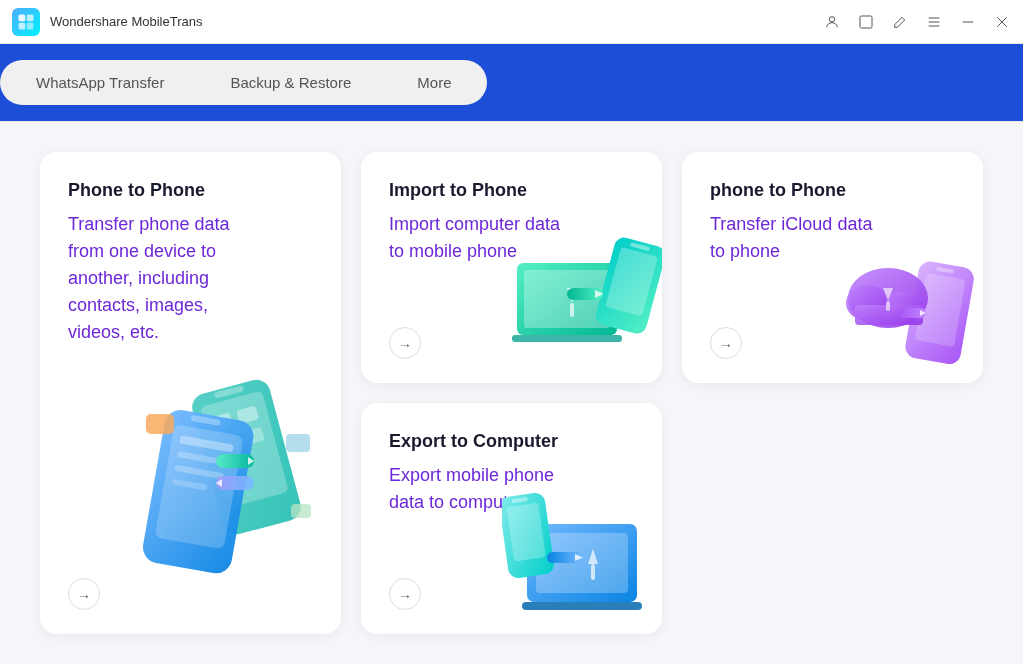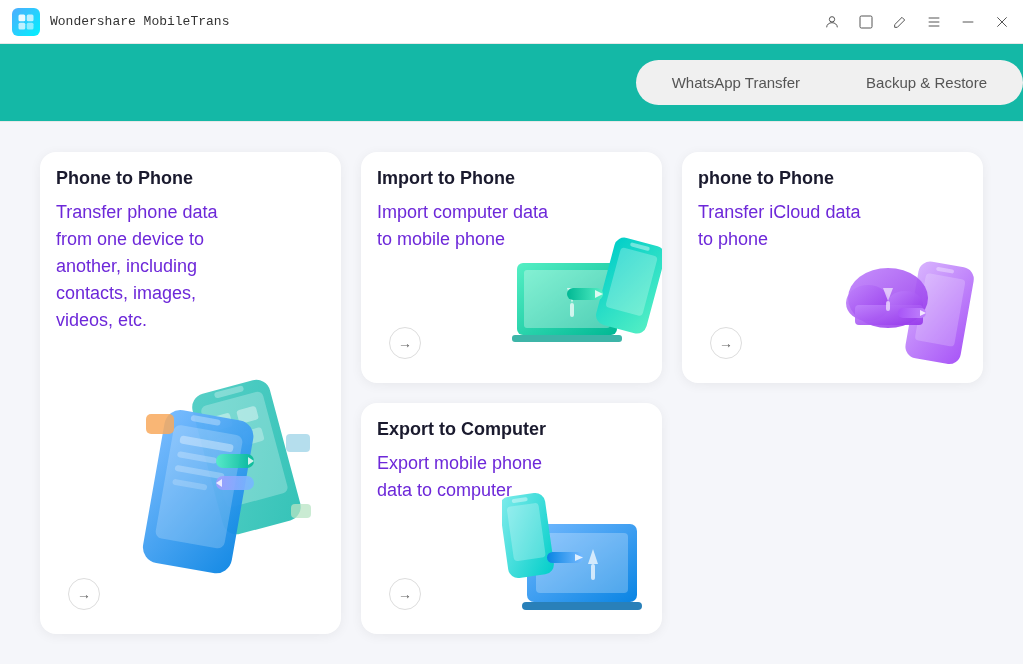--- a/index.html
+++ b/index.html
@@ -19,21 +19,20 @@
       align-items: center;
       padding: 0 12px;
       border-bottom: 1px solid #e8e8e8;
       justify-content: space-between;
       flex-shrink: 0;
     }
     .titlebar-left {
       display: flex;
       align-items: center;
       gap: 10px;
-      font-family: Liberation Mono, monospace;
     }
     .app-icon {
       width: 28px;
       height: 28px;
       border-radius: 6px;
       background: linear-gradient(135deg, #4facfe, #00f2fe);
       display: flex;
       align-items: center;
       justify-content: center;
       color: white;
@@ -62,24 +61,24 @@
     }
     .titlebar-icon svg {
       width: 16px;
       height: 16px;
       fill: none;
       stroke: #555;
       stroke-width: 1.5;
     }
 
     .nav-bar {
-      background: #14b8a6;
+      background: #1d4ed8;
       padding: 16px 0 0 0;
       display: flex;
-      justify-content: flex-end;
+      justify-content: flex-start;
       gap: 0;
       flex-shrink: 0;
       border-bottom: 1px solid #e8e8e8;
     }
     .nav-tabs {
       display: flex;
       background: #f0f0f0;
       border-radius: 50px;
       padding: 4px;
       gap: 2px;
@@ -109,21 +108,21 @@
       display: grid;
       grid-template-columns: 1fr 1fr 1fr;
       grid-template-rows: 1fr 1fr;
       gap: 20px;
       overflow: hidden;
     }
 
     .card {
       background: #ffffff;
       border-radius: 16px;
-      padding: 16px;
+      padding: 28px;
       position: relative;
       overflow: hidden;
       cursor: pointer;
       transition: box-shadow 0.2s;
       box-shadow: 0 2px 12px rgba(0,0,0,0.06);
     }
     .card.large {
       grid-row: span 2;
     }
 
@@ -250,20 +249,21 @@
           <line x1="19" y1="5" x2="5" y2="19" stroke="#555" stroke-width="1.5"></line>
         </svg>
     </div>
   </div>
 </div>
 
 <div class="nav-bar">
   <div class="nav-tabs">
     <button class="nav-tab">WhatsApp Transfer</button>
     <button class="nav-tab">Backup &amp; Restore</button>
+    <button class="nav-tab">More</button>
   </div>
 </div>
 
 <div class="main-content">
 
   <div class="card large">
     <div class="card-title">Phone to Phone</div>
     <div class="card-desc">Transfer phone data from one device to another, including contacts, images, videos, etc.</div>
 
     <div class="illustration phone-to-phone-illus">

